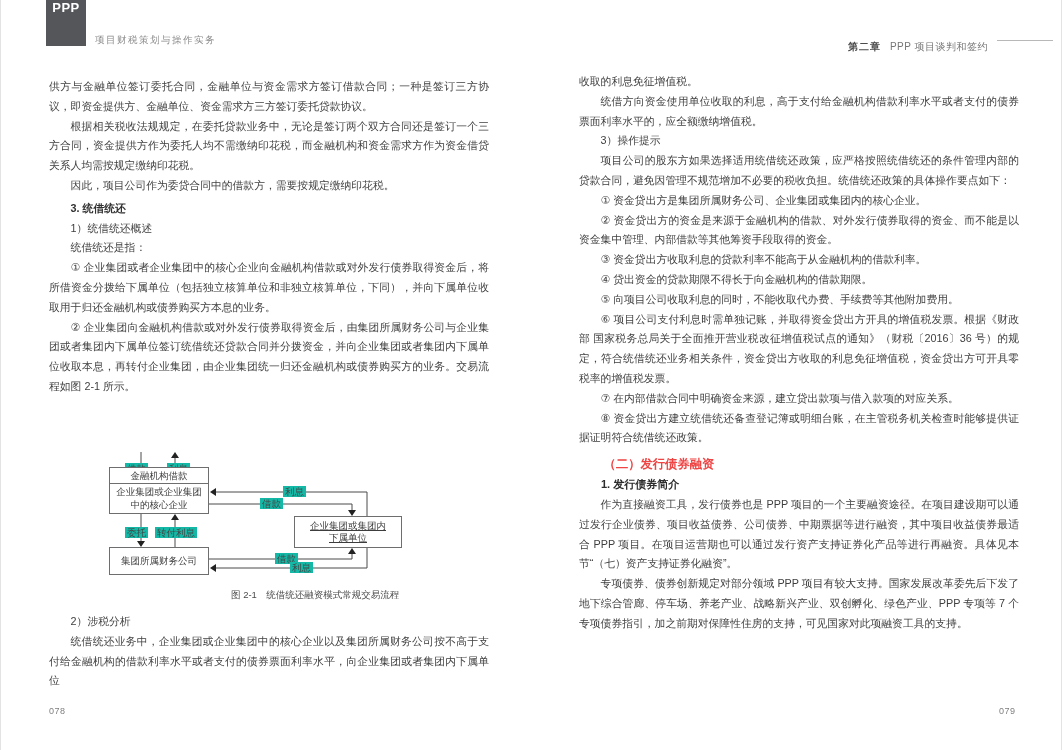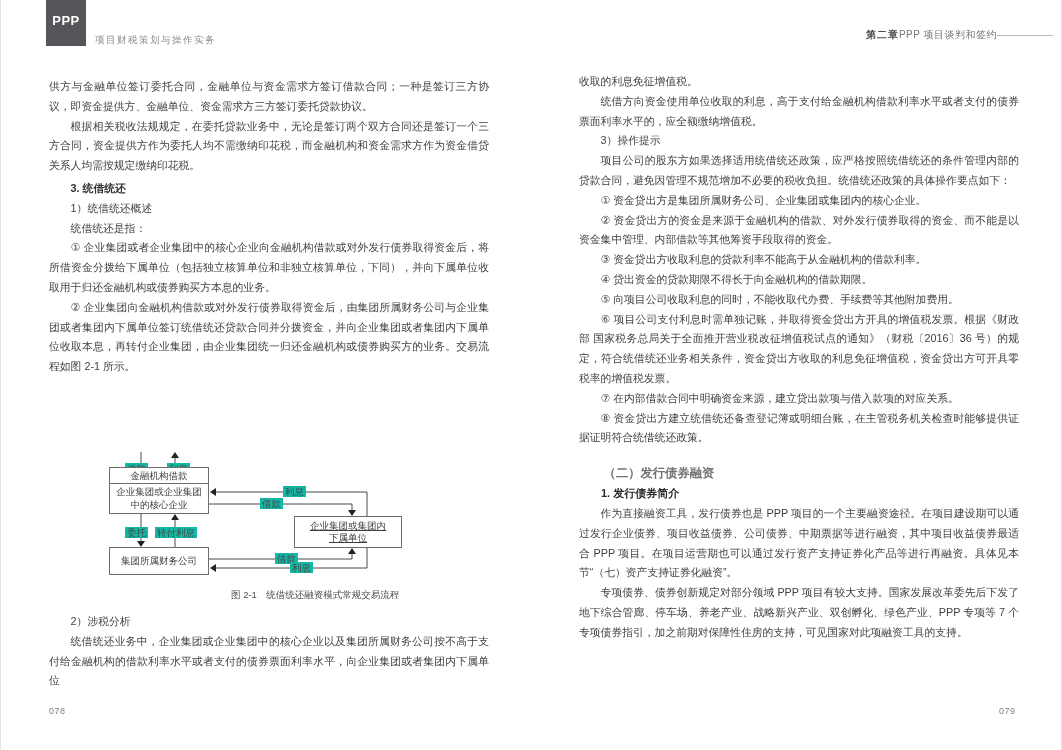--- a/index.html
+++ b/index.html
@@ -5,36 +5,36 @@
   html,body{margin:0;padding:0;}
   body{
     width:1062px;height:750px;position:relative;background:#ffffff;
     font-family:"Liberation Sans","DejaVu Sans",sans-serif;overflow:hidden;
   }
   .spread{position:absolute;inset:0;border-left:1px solid #e3e3e3;border-right:1px solid #e3e3e3;}
 
   
   .ppp-tab{
     position:absolute;left:45px;top:0;width:40px;height:46px;background:var(--tab-bg,#55565a);
-    color:#fff;display:flex;align-items:center;justify-content:center;
+    color:#fff;display:flex;align-items:flex-start;justify-content:center;
     font-weight:bold;font-size:13px;padding-bottom:5px;box-sizing:border-box;letter-spacing:.5px;
   }
   .book-title{position:absolute;left:94px;top:34px;font-size:9.5px;color:var(--header-gray,#8a8a8a);letter-spacing:1.5px;}
-  .chapter{position:absolute;top:28px;right:8px;display:flex;align-items:center;}
+  .chapter{position:absolute;top:40px;right:8px;display:flex;align-items:flex-start;gap:9px;}
   .chapter-label{font-size:10px;font-weight:bold;color:#4c4c4c;letter-spacing:1px;}
   .chapter-title{font-size:10px;color:#767676;letter-spacing:.5px;}
   .chapter-rule{width:56px;height:1px;background:#b8b8b8;}
 
   
   .col{position:absolute;width:440px;font-size:10.8px;line-height:19.8px;
        color:var(--body-text,#3f3f3f);text-align:justify;}
   .col p{margin:0;text-indent:2em;}
   .col p.continuation{text-indent:0;}
   .col p.heading{font-weight:bold;color:#303030;margin-top:3px;}
-  .col p.section{font-weight:bold;font-size:12.3px;color:#737373;margin-top:15px;line-height:21px;}
+  .col p.section{font-weight:bold;font-size:12.3px;color:#ef4444;margin-top:6px;line-height:21px;}
   .col p.subsection{font-weight:bold;font-size:11px;color:#2c2c2c;}
   .col-left-top{left:48px;top:77px;}
   .col-left-bottom{left:48px;top:612px;}
   .col-right{left:578px;top:72px;}
 
   
   .figure{position:absolute;left:104px;top:418px;width:300px;height:192px;}
   .figure svg{position:absolute;left:0;top:0;}
   .fbox{
     position:absolute;border:1px solid #6e6e6e;background:#fff;box-sizing:border-box;
@@ -72,20 +72,21 @@
   <div class="book-title">项目财税策划与操作实务</div>
   <div class="chapter">
     <span class="chapter-label">第二章</span>
     <span class="chapter-title">PPP 项目谈判和签约</span>
     <span class="chapter-rule"></span>
   </div>
 
   <div class="col col-left-top">
       <p class="continuation">供方与金融单位签订委托合同，金融单位与资金需求方签订借款合同；一种是签订三方协议，即资金提供方、金融单位、资金需求方三方签订委托贷款协议。</p>
       <p>根据相关税收法规规定，在委托贷款业务中，无论是签订两个双方合同还是签订一个三方合同，资金提供方作为委托人均不需缴纳印花税，而金融机构和资金需求方作为资金借贷关系人均需按规定缴纳印花税。</p>
+      <p>因此，项目公司作为委贷合同中的借款方，需要按规定缴纳印花税。</p>
       <p class="heading">3. 统借统还</p>
       <p>1）统借统还概述</p>
       <p>统借统还是指：</p>
       <p>① 企业集团或者企业集团中的核心企业向金融机构借款或对外发行债券取得资金后，将所借资金分拨给下属单位（包括独立核算单位和非独立核算单位，下同），并向下属单位收取用于归还金融机构或债券购买方本息的业务。</p>
       <p>② 企业集团向金融机构借款或对外发行债券取得资金后，由集团所属财务公司与企业集团或者集团内下属单位签订统借统还贷款合同并分拨资金，并向企业集团或者集团内下属单位收取本息，再转付企业集团，由企业集团统一归还金融机构或债券购买方的业务。交易流程如图 2-1 所示。</p>
     </div>
 
   <div class="figure">
     <svg width="300" height="192" viewBox="0 0 300 192">
       <g stroke="#4a4a4a" stroke-width="1" fill="none">

